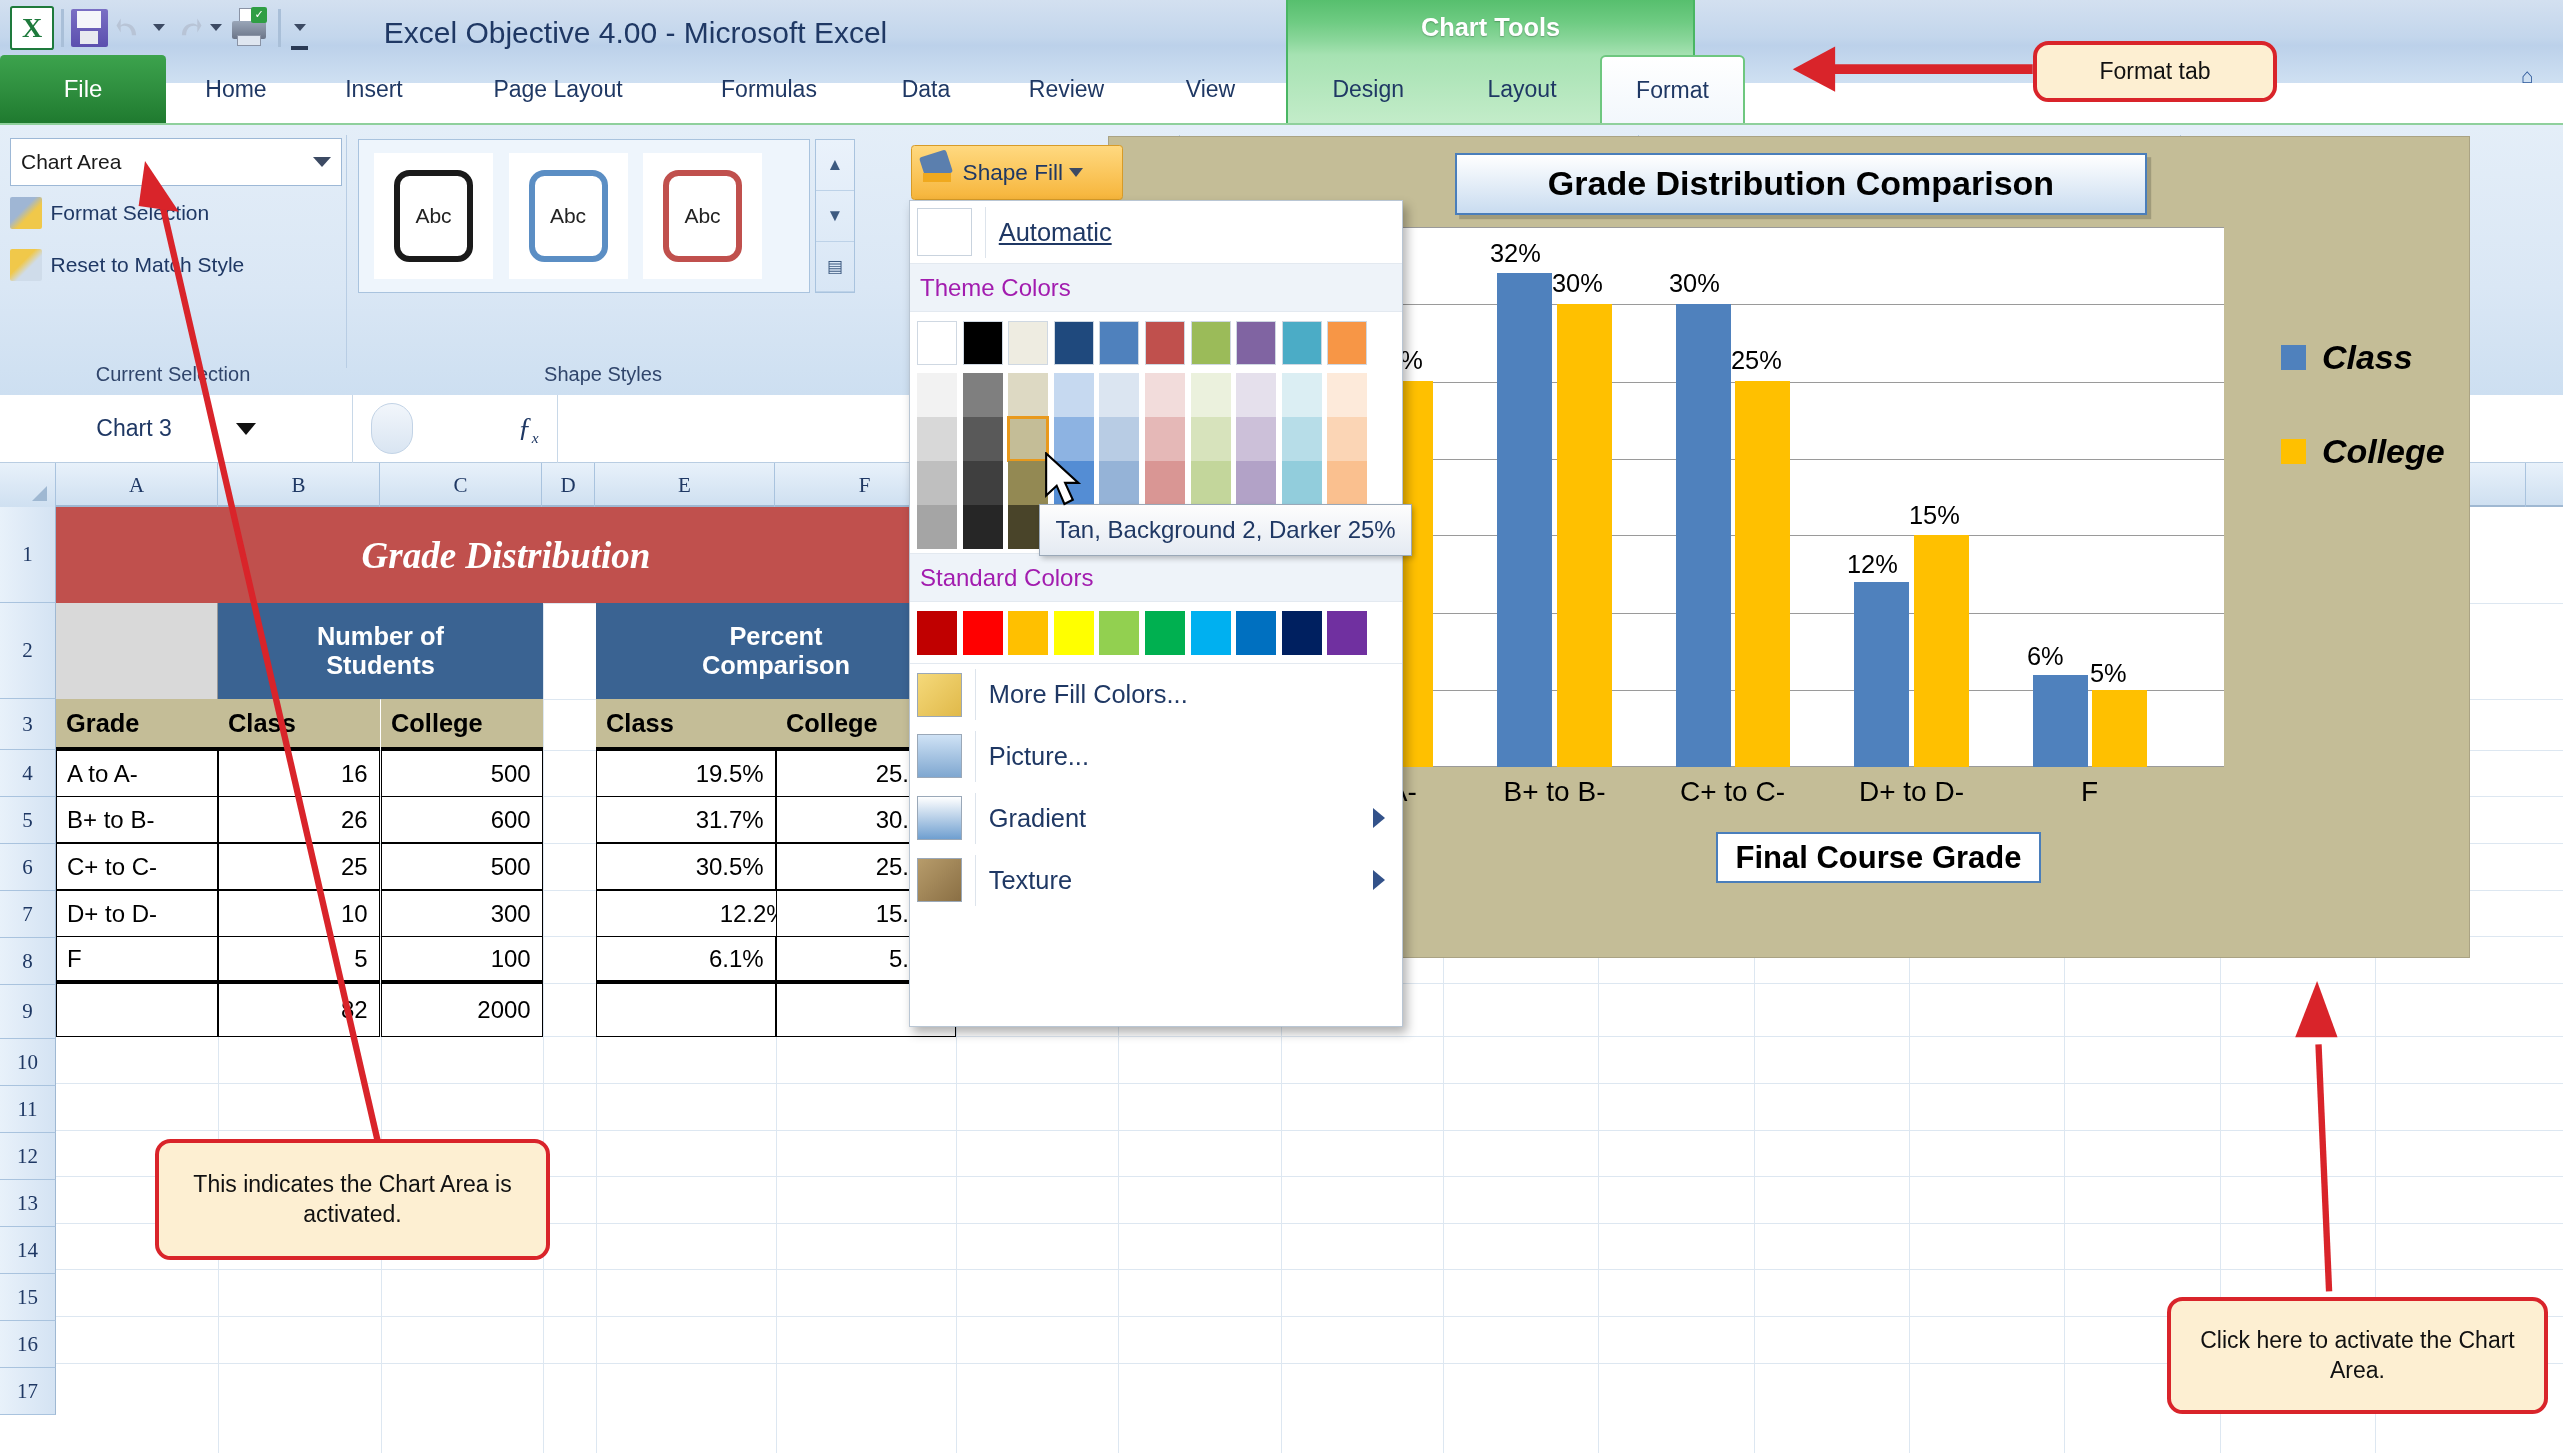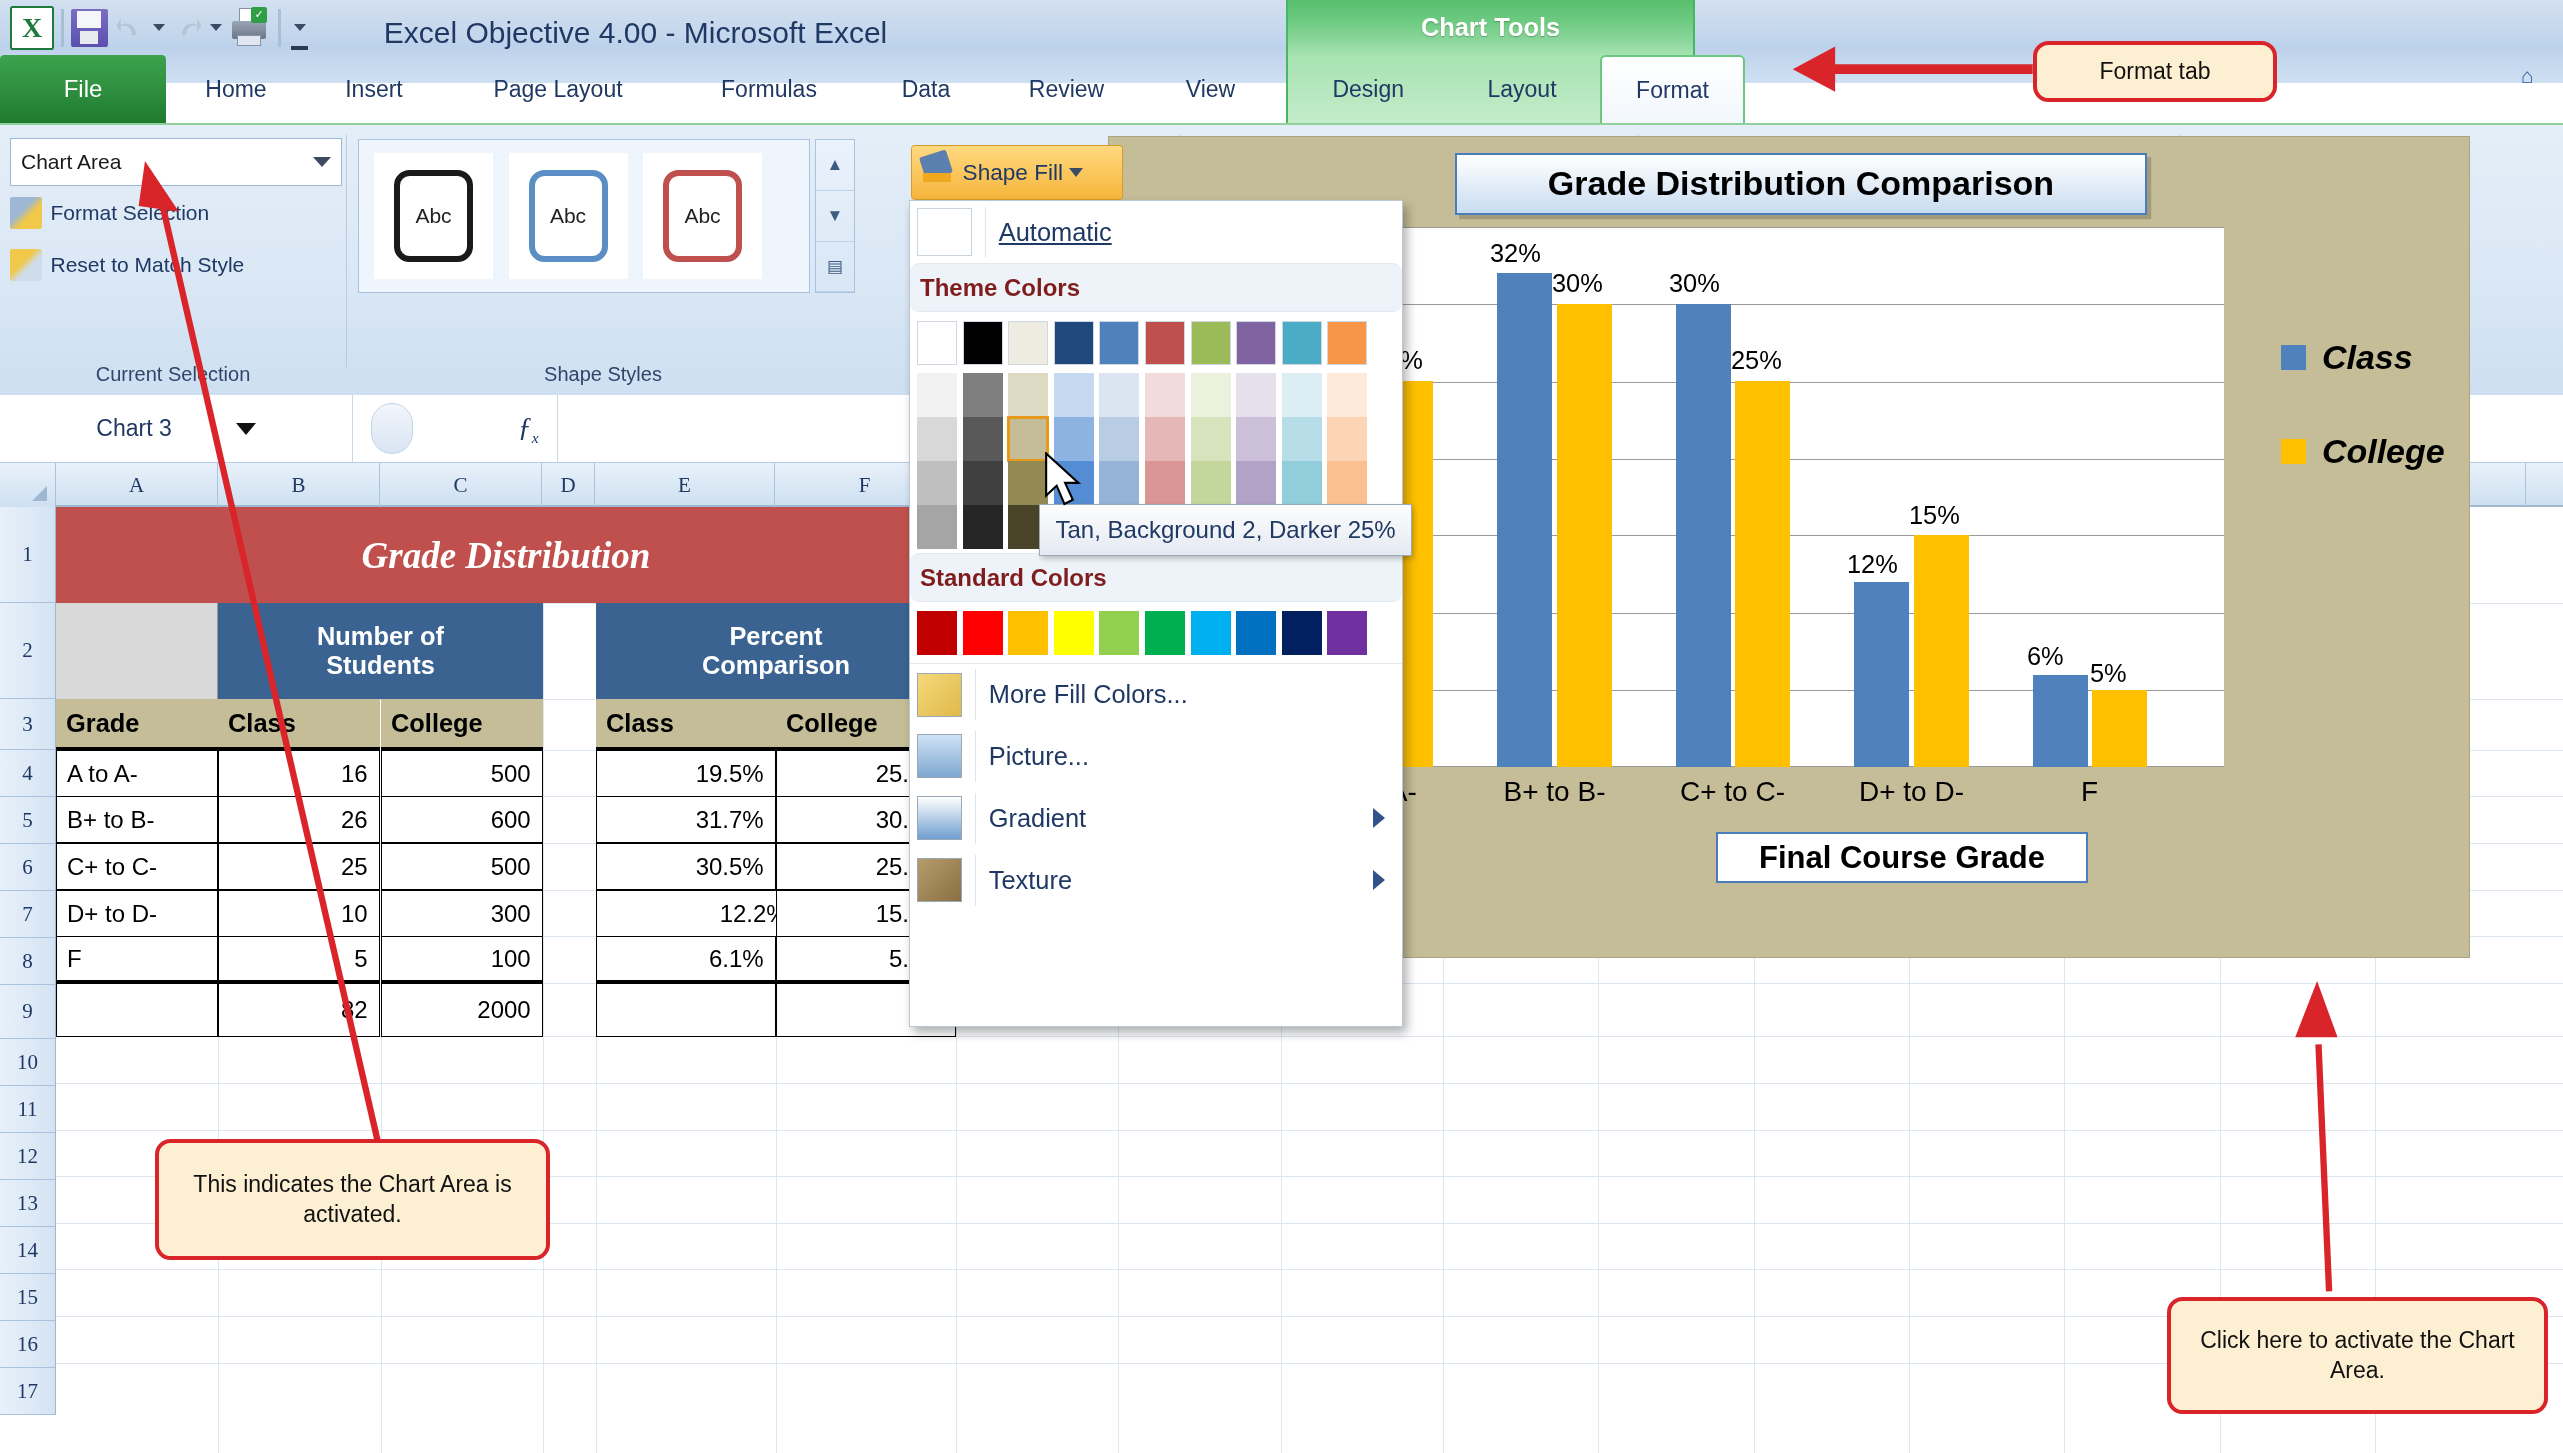--- a/index.html
+++ b/index.html
@@ -169,37 +169,37 @@
     box-shadow:4.2px 4.2px 0 rgba(0,0,0,.18);}
   .plot{position:absolute;left:173px;top:90px;width:942px;height:540px;background:#ffffff;}
   .pgrid{position:absolute;left:0;width:942px;height:1.4px;background:#9a9a9a;}
   .bar{position:absolute;bottom:0;}
   .dlabel{position:absolute;font-size:25.4px;color:#000;font-weight:normal;white-space:nowrap;}
   .ylab{position:absolute;right:0;font-size:28px;color:#000;text-align:right;width:106px;}
   .xlab{position:absolute;top:639px;font-size:28px;color:#000;text-align:center;white-space:nowrap;}
   .ytitle{position:absolute;left:5.6px;top:261px;width:49px;height:311px;background:#fff;border:2.8px solid #4a7ebb;
      display:flex;align-items:center;justify-content:center;}
   .ytitle span{transform:rotate(-90deg);white-space:nowrap;font-size:31px;font-weight:bold;color:#000;}
-  .xtitle{position:absolute;left:607px;top:695px;width:372px;height:51px;background:#fff;border:2.8px solid #4a7ebb;
+  .xtitle{position:absolute;left:607px;top:695px;width:325px;height:51px;background:#fff;border:2.8px solid #4a7ebb;
      display:flex;align-items:center;justify-content:center;font-size:31px;font-weight:bold;color:#000;text-align:center;}
   .legend{position:absolute;left:1172px;top:201px;}
   .legitem{display:flex;align-items:center;gap:15.5px;margin-bottom:55px;}
   .legswatch{width:25.4px;height:25.4px;}
   .legtext{font-size:34px;font-style:italic;font-weight:bold;color:#000;}
 
   
   .dropdown{position:absolute;left:909px;top:200px;width:494px;height:827px;background:#ffffff;
     border:1.4px solid #b9c6d4;box-shadow:4.2px 5.6px 10px rgba(0,0,0,.3);z-index:60;}
   .dd-row{display:flex;align-items:center;height:62px;padding-left:7px;gap:12.7px;}
   .dd-swatch{width:55px;height:48px;border:1.4px solid #c9d3de;background:#fff;flex:none;}
   .dd-sep{width:1.4px;height:51px;background:#dde4ec;flex:none;}
   .dd-label{font-size:25.4px;color:#1f3864;}
   .dd-u{text-decoration:underline;}
   .dd-head{height:49px;background:#eef3f9;display:flex;align-items:center;padding-left:10px;
-    font-size:24px;font-weight:bold;color:#7f1d1d;border-top:1.4px solid #e3e9f0;border-bottom:1.4px solid #e3e9f0;border-radius:9px;}
+    font-size:24px;font-weight:normal;color:#a21caf;border-top:1.4px solid #e3e9f0;border-bottom:1.4px solid #e3e9f0;}
   .swgrid{padding:8.5px 7px 4.2px 7px;}
   .swrow{display:flex;gap:5.6px;}
   .sw{width:40px;height:44px;}
   .sw.top{border:0.7px solid #cfd8e2;}
   .dd-ico{width:45px;height:44px;flex:none;border:0.7px solid #9aa8b8;}
   .submenu-arrow{margin-left:auto;margin-right:17px;width:0;height:0;
     border-top:10px solid transparent;border-bottom:10px solid transparent;border-left:12.7px solid #33528a;}
   .tooltip{position:absolute;left:1039px;top:504px;height:52px;padding:0 15.5px;
     background:linear-gradient(to bottom,#fdfdfd,#e4eaf2);border:1.4px solid #9aa8b8;
     display:flex;align-items:center;font-size:24px;color:#1f3864;white-space:nowrap;z-index:70;

